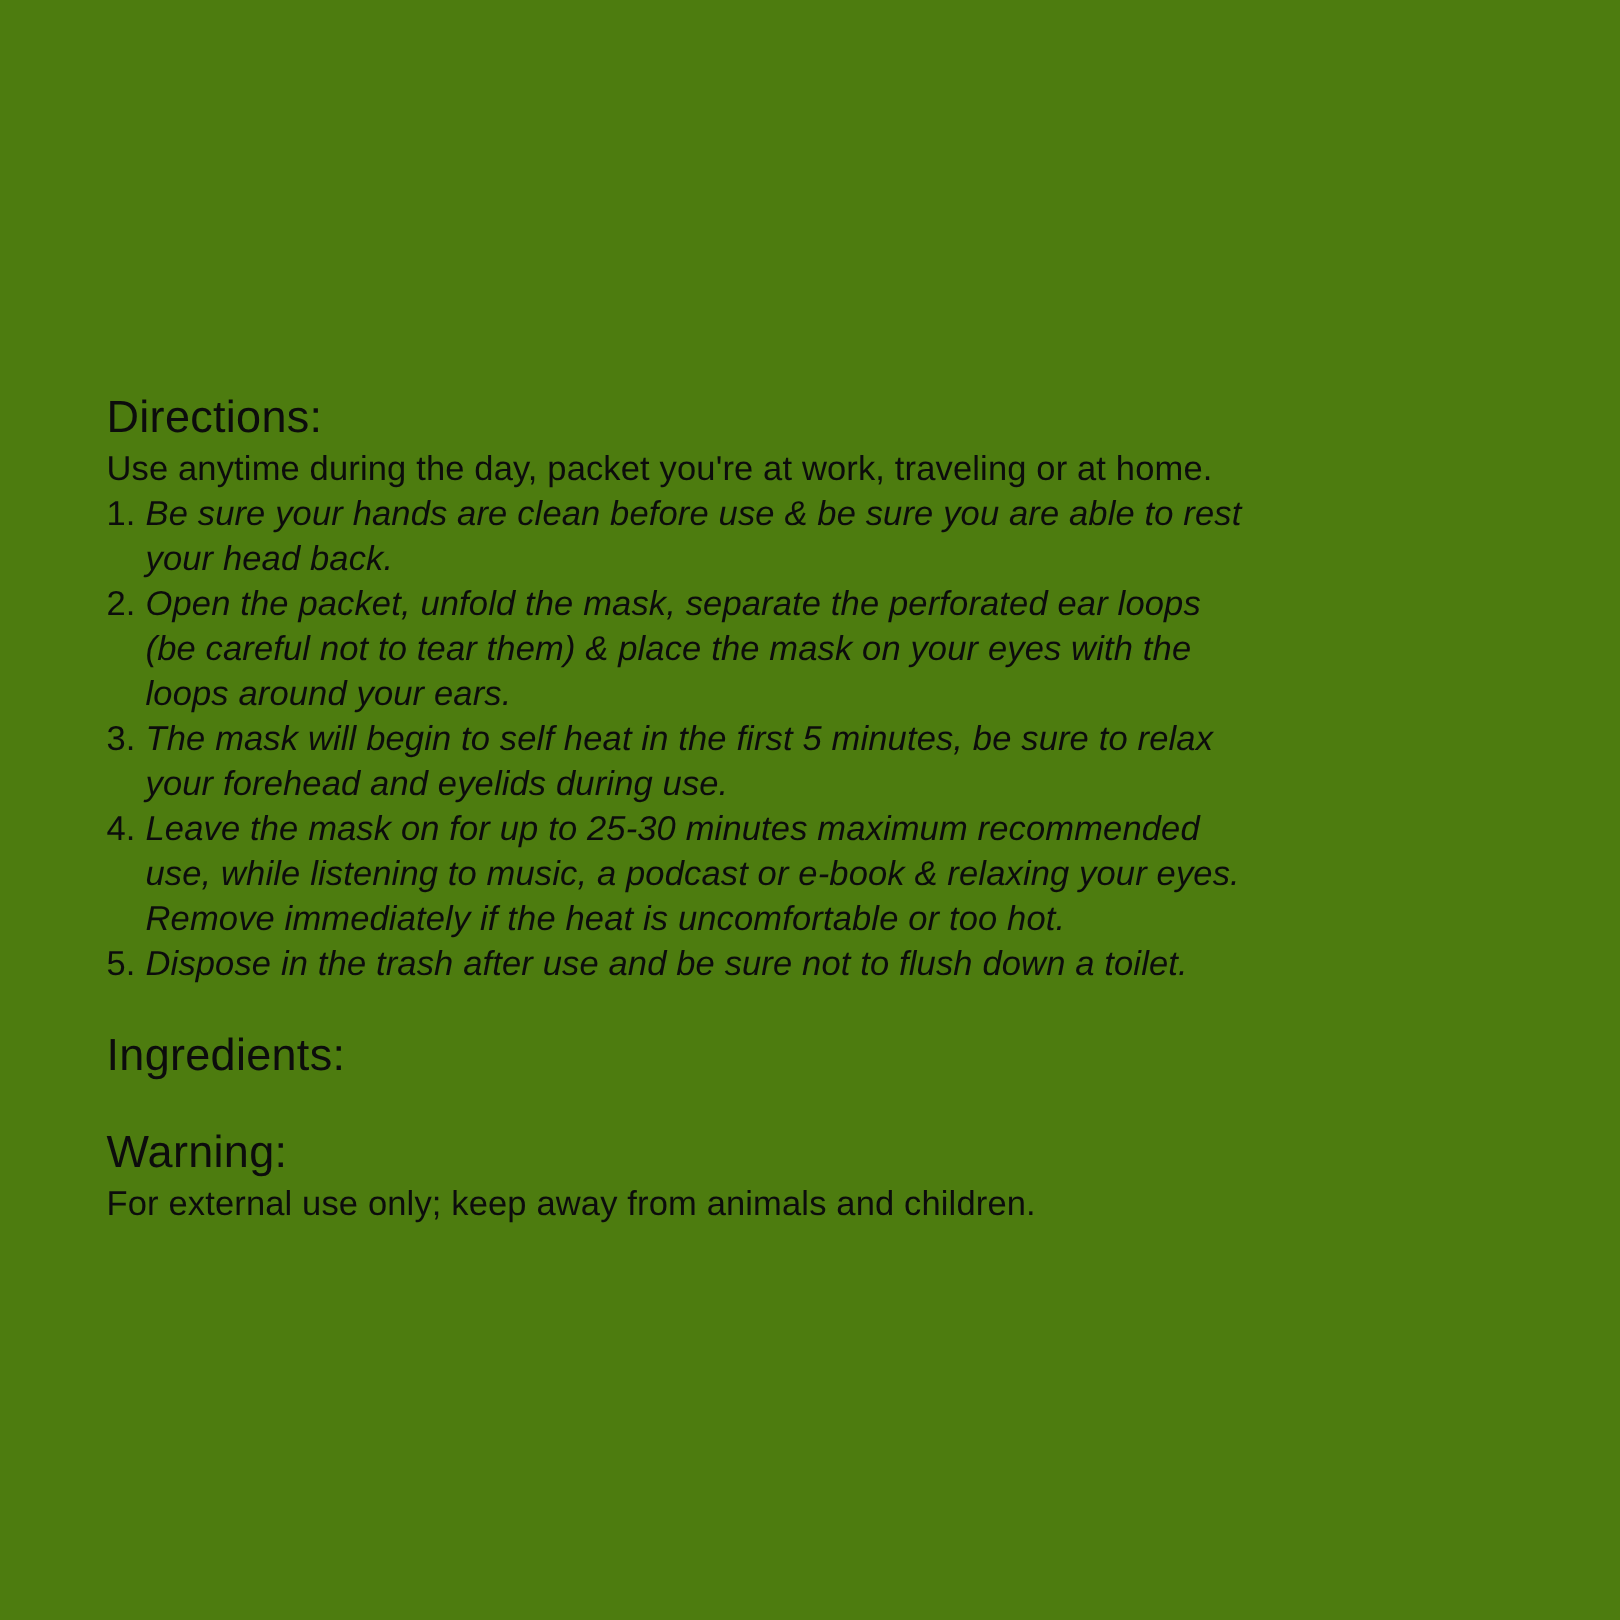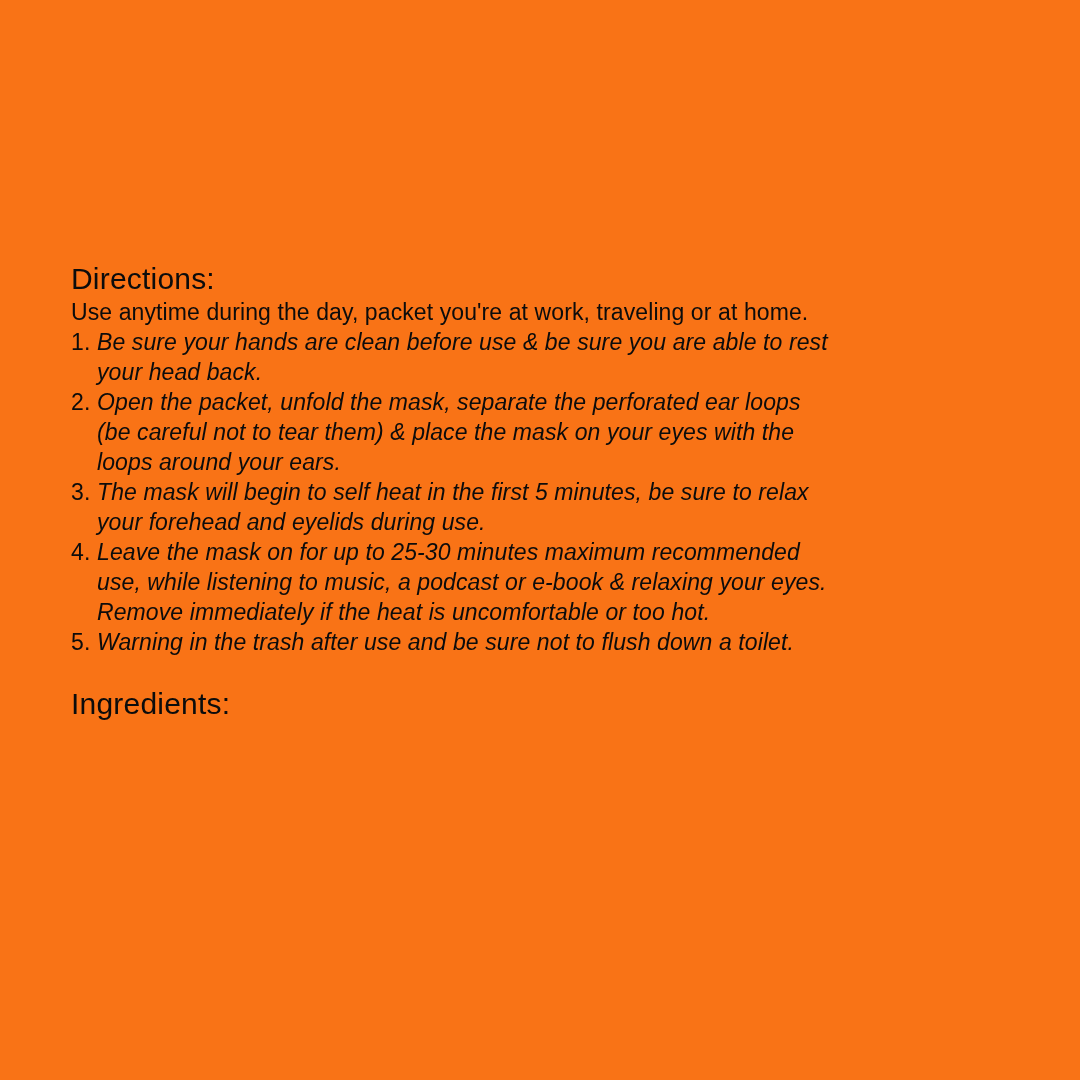--- a/index.html
+++ b/index.html
@@ -8,21 +8,21 @@
     height: 1080px;
     background: #ffffff;
     font-family: "Liberation Sans", "DejaVu Sans", sans-serif;
   }
   .sheet {
     position: absolute;
     top: 0;
     left: 0;
     width: 1080px;
     height: 1080px;
-    background: #f97316;
+    background: #4d7c0f;
     padding: 261px 48px 0 71px;
     color: #0c0c0c;
   }
   h2 {
     font-size: 30px;
     font-weight: 400;
     line-height: 36px;
     letter-spacing: 0.2px;
     color: #0c0c0c;
   }
@@ -76,23 +76,27 @@
 your forehead and eyelids during use.</span>
       </div>
       <div class="step">
         <span class="body-text num">4.</span>
         <span class="body-text txt">Leave the mask on for up to 25-30 minutes maximum recommended
 use, while listening to music, a podcast or e-book &amp; relaxing your eyes.
 Remove immediately if the heat is uncomfortable or too hot.</span>
       </div>
       <div class="step">
         <span class="body-text num">5.</span>
-        <span class="body-text txt">Warning in the trash after use and be sure not to flush down a toilet.</span>
+        <span class="body-text txt">Dispose in the trash after use and be sure not to flush down a toilet.</span>
       </div>
     </div>
   </section>
 
   <section class="section-ingredients">
     <h2>Ingredients:</h2>
   </section>
 
+  <section class="section-warning">
+    <h2>Warning:</h2>
+    <p class="body-text">For external use only; keep away from animals and children.</p>
+  </section>
 
 </main>
 
 </body></html>

